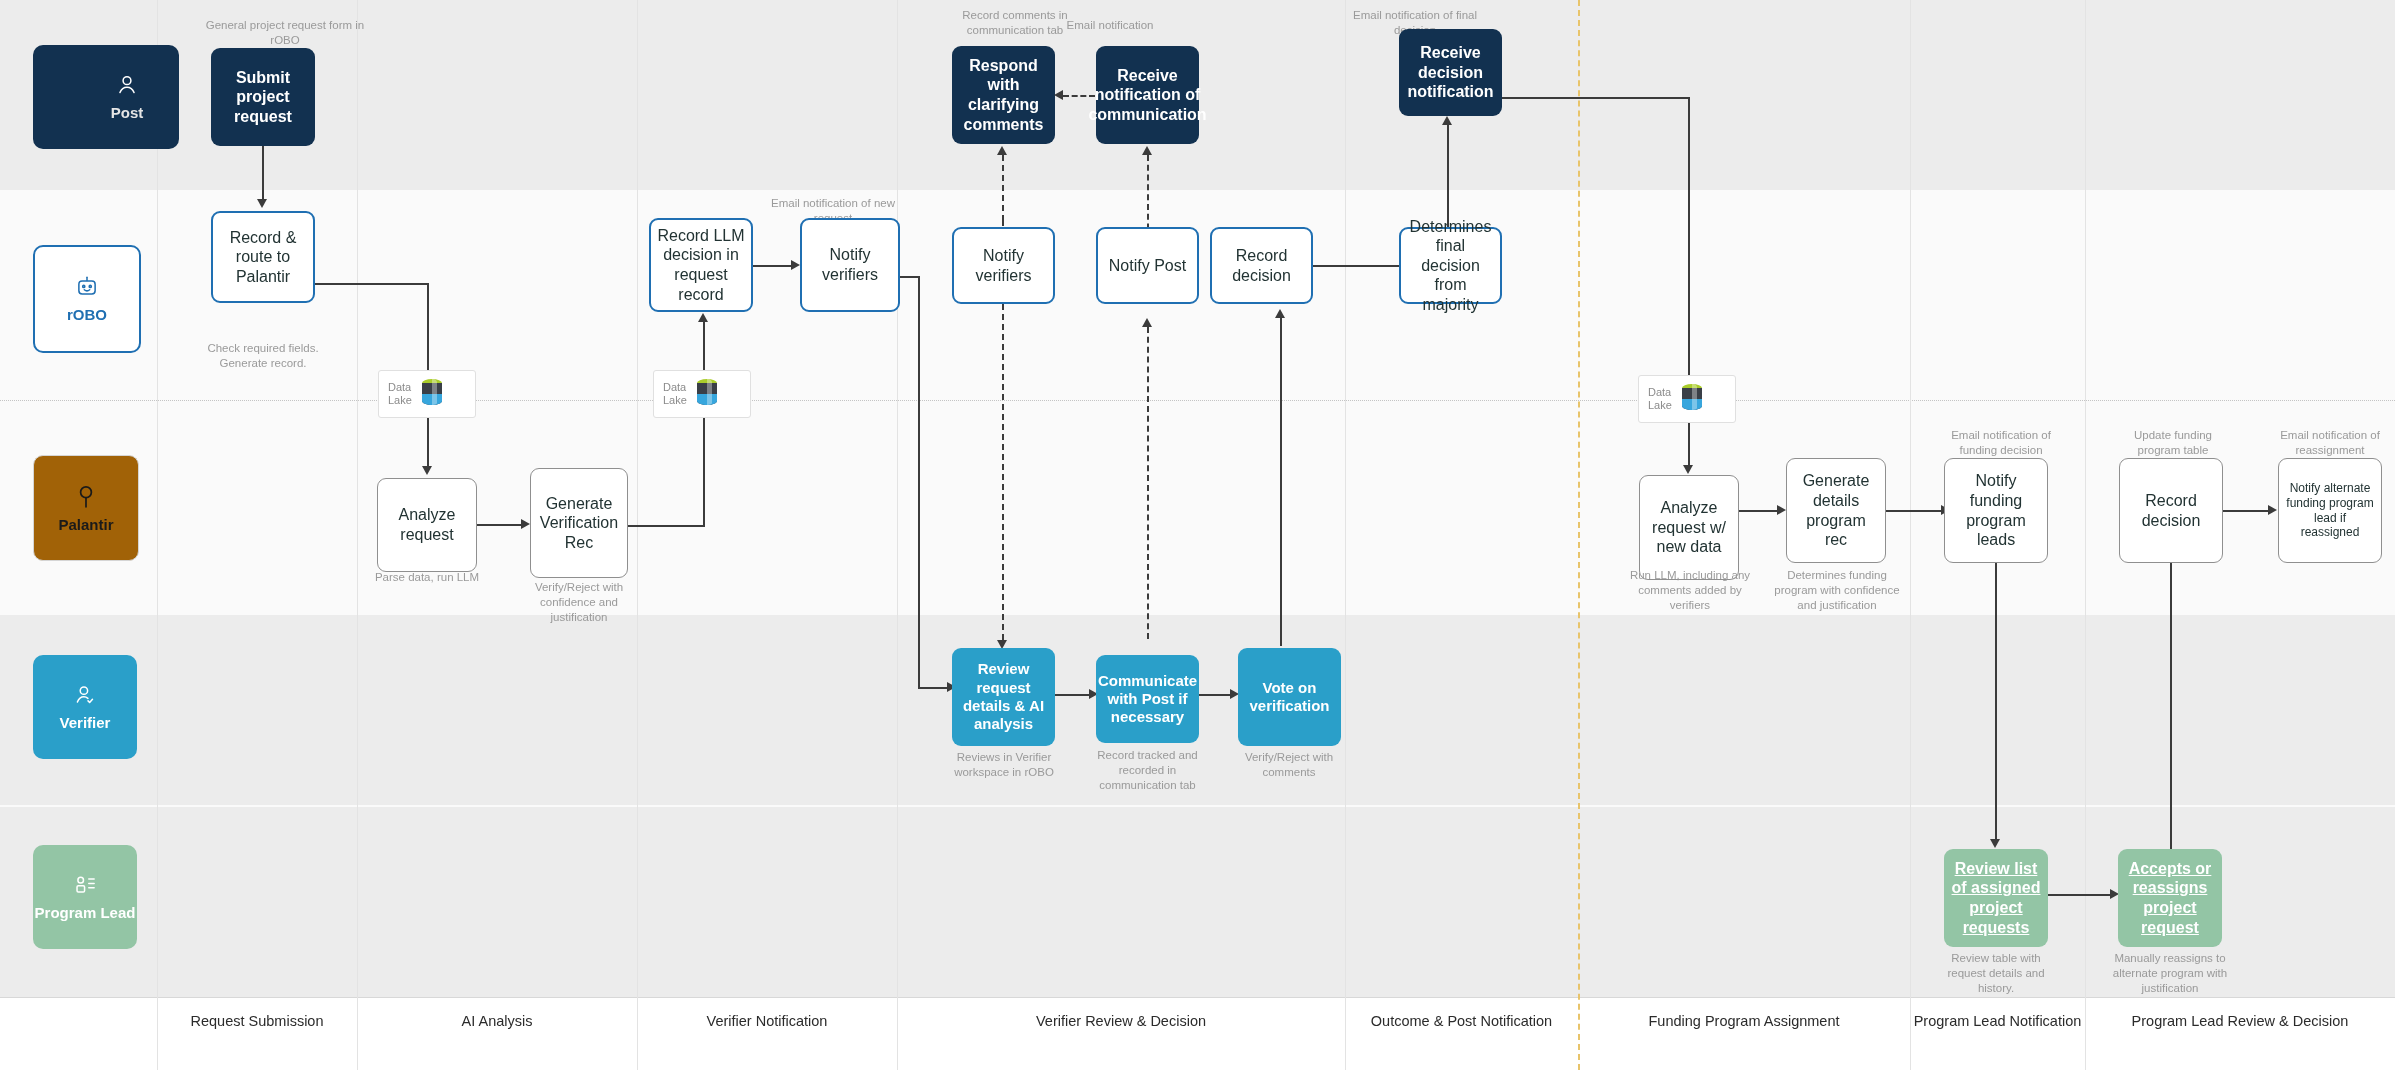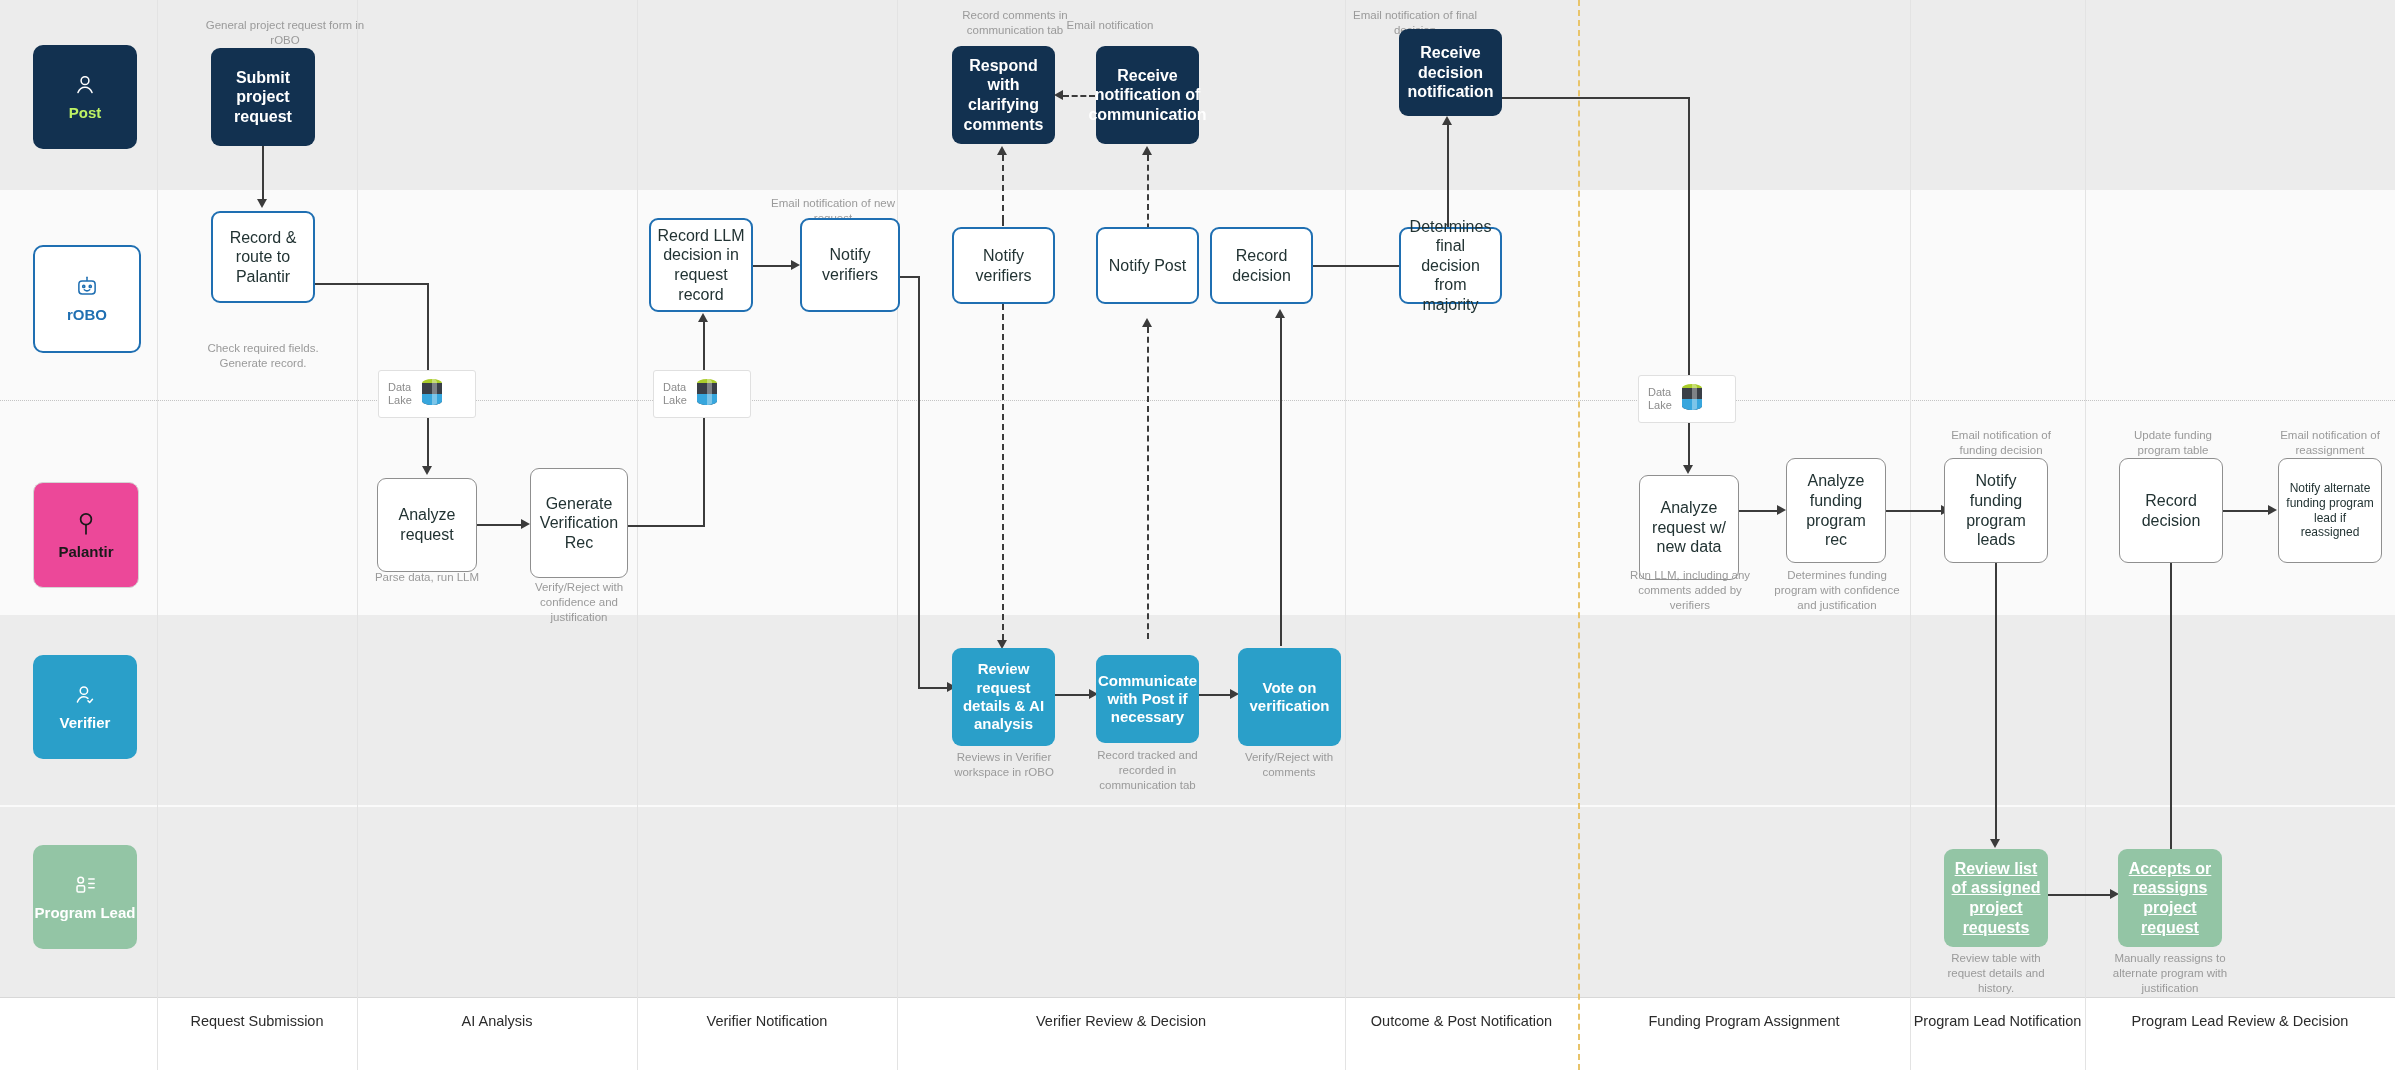--- a/index.html
+++ b/index.html
@@ -21,23 +21,23 @@
   
   .col-sep{position:absolute;top:0;height:1070px;width:0;border-left:1px solid #e3e3e3;}
   .col-sep.dashed-gold{border-left:2px dashed #e8c46a;}
   .footer-rule{position:absolute;left:0;width:2395px;top:997px;height:0;border-top:1px solid #d8d8d8;}
 
   
   .actor{position:absolute;width:104px;height:104px;border-radius:10px;
          display:flex;flex-direction:column;align-items:center;justify-content:center;gap:6px;}
   .actor .label{font-size:15px;font-weight:bold;line-height:1.15;text-align:center;}
   .actor svg{display:block;}
-  .actor-post{background:#123150;color:#bef264;}
+  .actor-post{background:#123150;color:#e5e5e5;padding-left:42px;}
   .actor-robo{background:#ffffff;color:#1f6fb2;border:2px solid #1f6fb2;}
-  .actor-palantir{background:#ec4899;color:#1a1a1a;border:1px solid #d5d5d5;margin-top:27px;}
+  .actor-palantir{background:#a16207;color:#1a1a1a;border:1px solid #d5d5d5;}
   .actor-verifier{background:#2a9fc9;color:#ffffff;}
   .actor-lead{background:#93c5a5;color:#ffffff;}
 
   
   .node{position:absolute;border-radius:9px;display:flex;align-items:center;justify-content:center;
         text-align:center;box-sizing:border-box;padding:4px 6px;line-height:1.22;}
   .n-post{background:#123150;color:#fff;font-size:16px;font-weight:bold;}
   .n-robo{background:#fff;color:#233;border:2px solid #1f6fb2;font-size:16px;}
   .n-palantir{background:#fff;color:#233;border:1.5px solid #8f8f8f;font-size:16px;}
   .n-verifier{background:#2a9fc9;color:#fff;font-size:15px;font-weight:bold;}
@@ -289,21 +289,21 @@
 
   <div class="conn v" style="left:1688px;top:423px;height:42px;"></div>
   <div class="arrow ar-down" style="left:1683px;top:465px;"></div>
 
   <div class="node n-palantir" style="left:1639px;top:458px;width:100px;height:105px;margin-top:17px;">Analyze request w/ new data</div>
   <div class="anno" style="left:1627px;top:568px;width:126px;">Run LLM, including any comments added by verifiers</div>
 
   <div class="conn h" style="left:1739px;top:510px;width:38px;"></div>
   <div class="arrow ar-right" style="left:1777px;top:505px;"></div>
 
-  <div class="node n-palantir" style="left:1786px;top:458px;width:100px;height:105px;">Analyze funding program rec</div>
+  <div class="node n-palantir" style="left:1786px;top:458px;width:100px;height:105px;">Generate details program rec</div>
   <div class="anno" style="left:1774px;top:568px;width:126px;">Determines funding program with confidence and justification</div>
 
   <div class="conn h" style="left:1886px;top:510px;width:55px;"></div>
   <div class="arrow ar-right" style="left:1941px;top:505px;"></div>
 
   <div class="anno" style="left:1937px;top:428px;width:128px;">Email notification of funding decision</div>
   <div class="node n-palantir" style="left:1944px;top:458px;width:104px;height:105px;">Notify funding program leads</div>
 
   <div class="conn v" style="left:1995px;top:563px;height:276px;"></div>
   <div class="arrow ar-down" style="left:1990px;top:839px;"></div>

